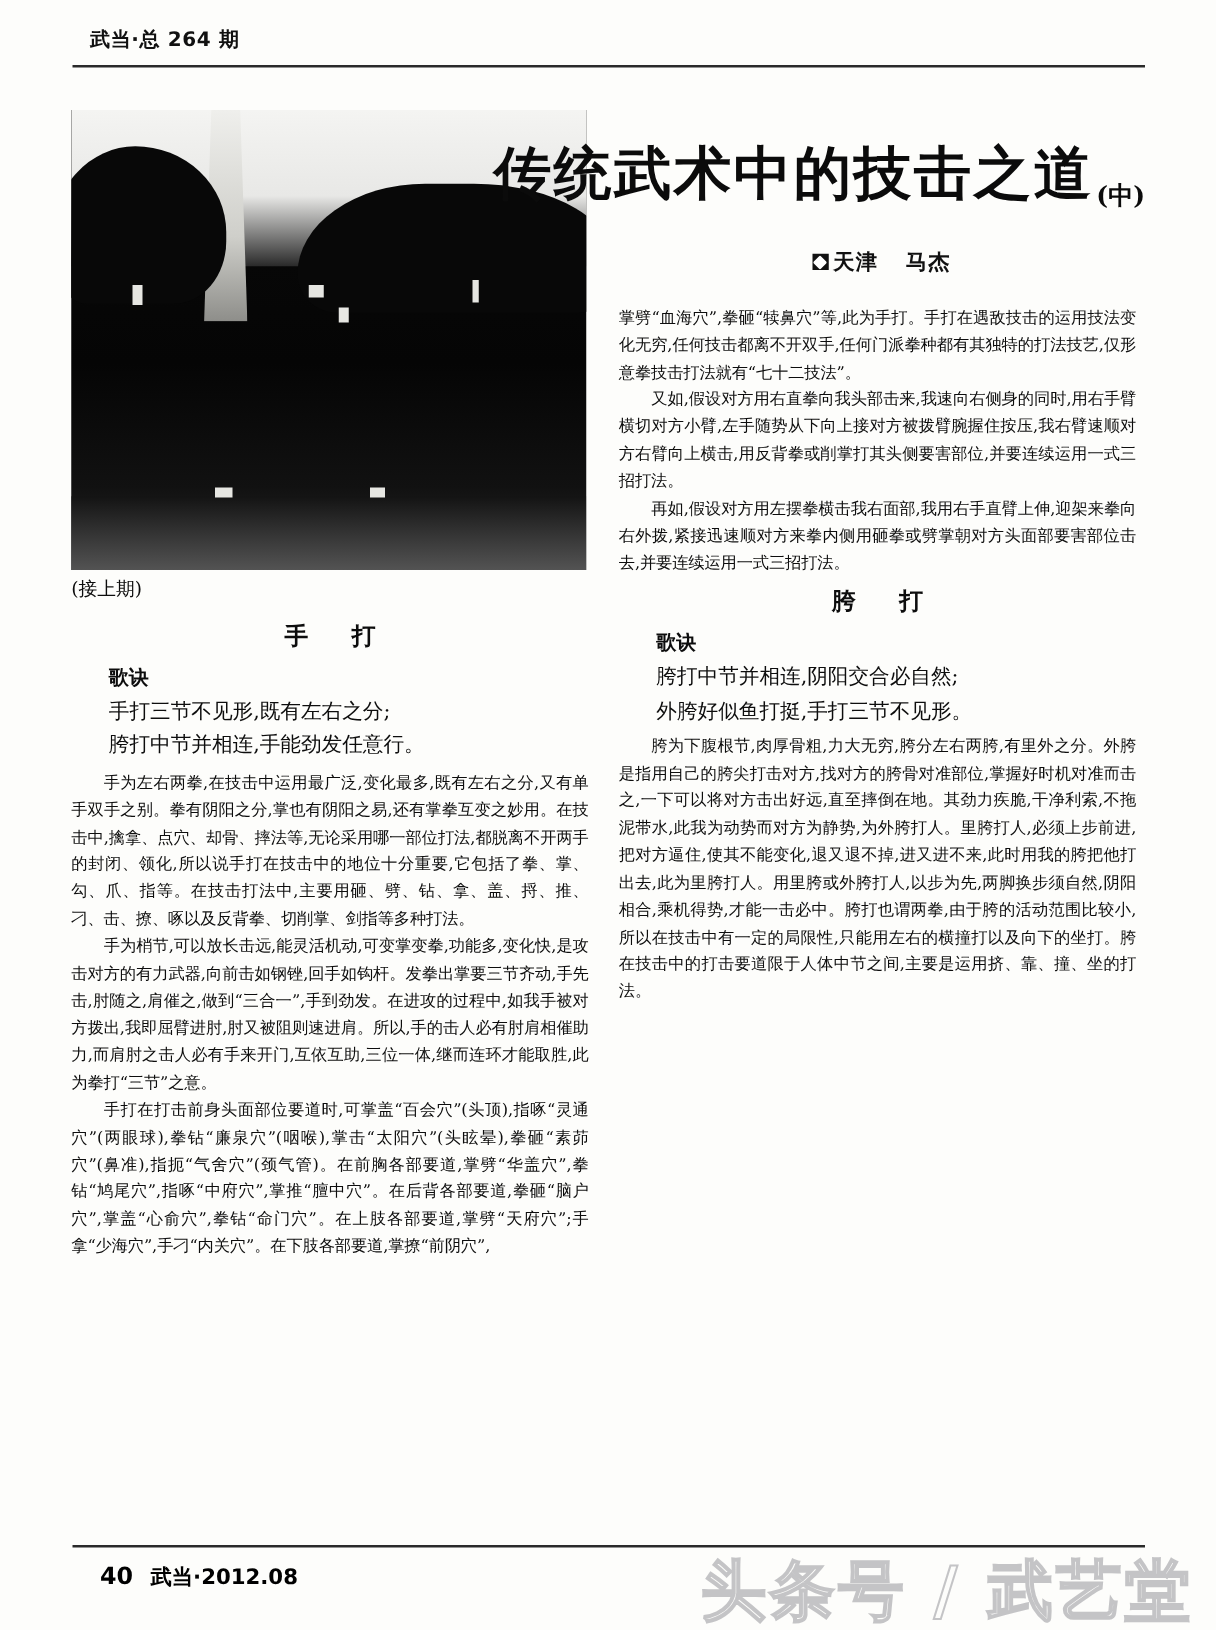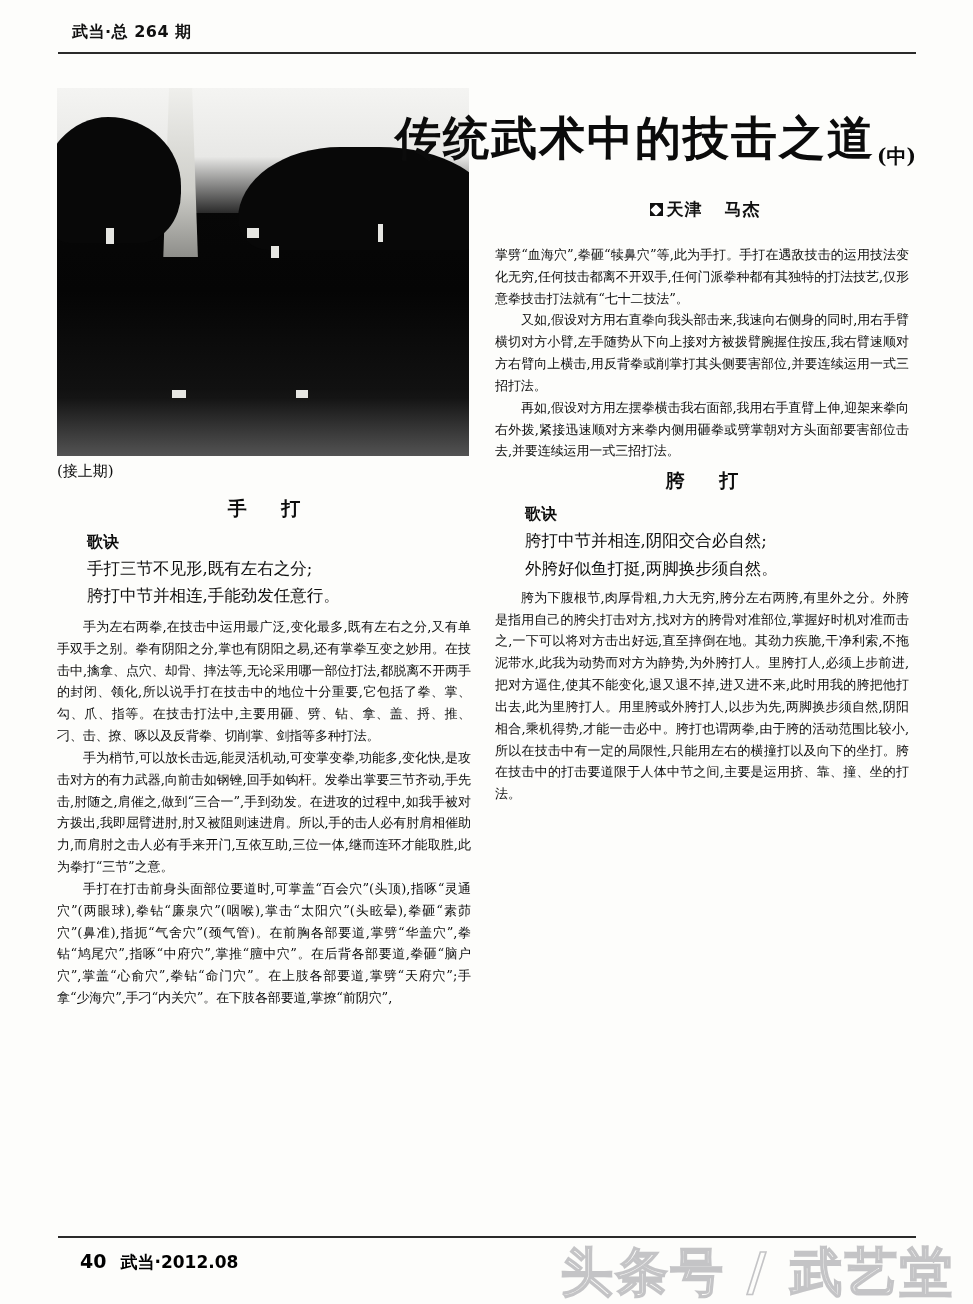--- a/index.html
+++ b/index.html
@@ -249,21 +249,21 @@
     <p class="body">手打在打击前身头面部位要道时,可掌盖“百会穴”(头顶),指啄“灵通穴”(两眼球),拳钻“廉泉穴”(咽喉),掌击“太阳穴”(头眩晕),拳砸“素茆穴”(鼻准),指扼“气舍穴”(颈气管)。在前胸各部要道,掌劈“华盖穴”,拳钻“鸠尾穴”,指啄“中府穴”,掌推“膻中穴”。在后背各部要道,拳砸“脑户穴”,掌盖“心俞穴”,拳钻“命门穴”。在上肢各部要道,掌劈“天府穴”;手拿“少海穴”,手刁“内关穴”。在下肢各部要道,掌撩“前阴穴”,</p>
   </div>
 
   <div class="col col-right">
     <p class="body cont">掌劈“血海穴”,拳砸“犊鼻穴”等,此为手打。手打在遇敌技击的运用技法变化无穷,任何技击都离不开双手,任何门派拳种都有其独特的打法技艺,仅形意拳技击打法就有“七十二技法”。</p>
     <p class="body">又如,假设对方用右直拳向我头部击来,我速向右侧身的同时,用右手臂横切对方小臂,左手随势从下向上接对方被拨臂腕握住按压,我右臂速顺对方右臂向上横击,用反背拳或削掌打其头侧要害部位,并要连续运用一式三招打法。</p>
     <p class="body">再如,假设对方用左摆拳横击我右面部,我用右手直臂上伸,迎架来拳向右外拨,紧接迅速顺对方来拳内侧用砸拳或劈掌朝对方头面部要害部位击去,并要连续运用一式三招打法。</p>
     <div class="section-title">胯 打</div>
     <div class="verse-label">歌诀</div>
     <div class="verse-line">胯打中节并相连,阴阳交合必自然;</div>
-    <div class="verse-line" style="margin-bottom:4px;">外胯好似鱼打挺,两脚换步须自然。</div>
+    <div class="verse-line" style="margin-bottom:4px;">外胯好似鱼打挺,手打三节不见形。</div>
     <p class="body">胯为下腹根节,肉厚骨粗,力大无穷,胯分左右两胯,有里外之分。外胯是指用自己的胯尖打击对方,找对方的胯骨对准部位,掌握好时机对准而击之,一下可以将对方击出好远,直至摔倒在地。其劲力疾脆,干净利索,不拖泥带水,此我为动势而对方为静势,为外胯打人。里胯打人,必须上步前进,把对方逼住,使其不能变化,退又退不掉,进又进不来,此时用我的胯把他打出去,此为里胯打人。用里胯或外胯打人,以步为先,两脚换步须自然,阴阳相合,乘机得势,才能一击必中。胯打也谓两拳,由于胯的活动范围比较小,所以在技击中有一定的局限性,只能用左右的横撞打以及向下的坐打。胯在技击中的打击要道限于人体中节之间,主要是运用挤、靠、撞、坐的打法。</p>
 
   </div>
 
   <div class="foot-rule"></div>
   <div class="folio">
     <span class="num">40</span><span>武当·2012.08</span>
   </div>
   <div class="watermark">头条号 / 武艺堂</div>
 

